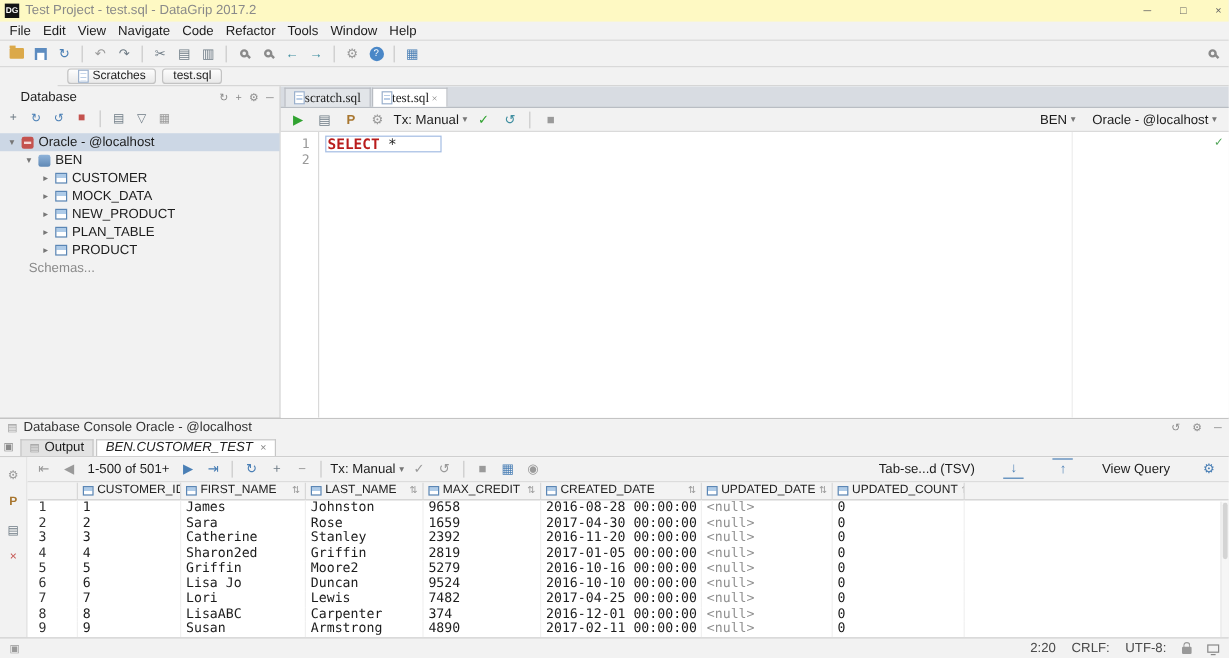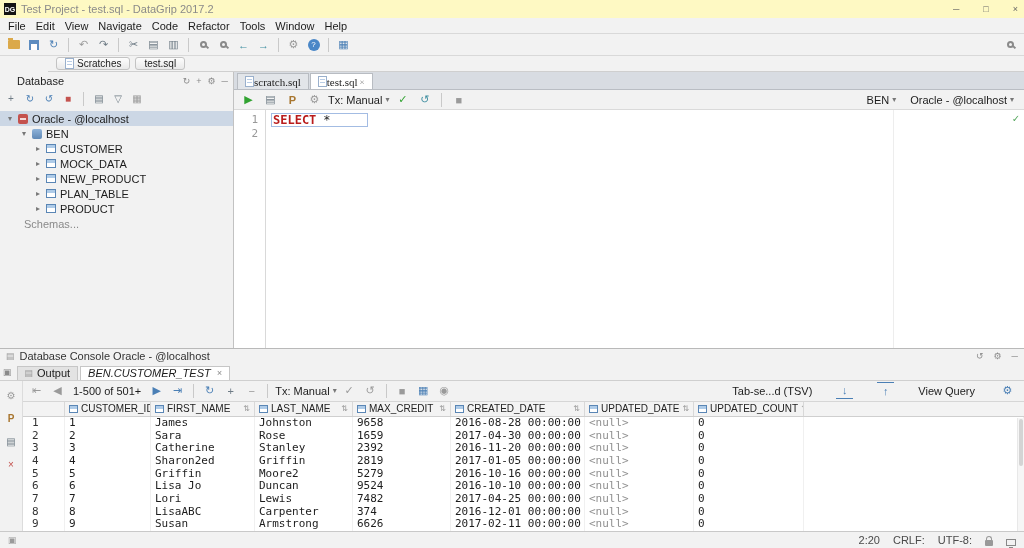--- a/index.html
+++ b/index.html
@@ -113,21 +113,21 @@
   .c1{width:42px;} .c2{width:86px;} .c3{width:104px;} .c4{width:98px;} .c5{width:98px;} .c6{width:134px;} .c7{width:109px;} .c8{width:110px;} .fill{flex:1; border-right:none;}
   .grid-row { display:flex; height:12.7px; line-height:12.6px; }
   .gc { padding:0 4px; border-right:1px solid #f0f0f0; overflow:hidden; white-space:nowrap; }
   .gc.c1 { padding-left:9px; color:#333; }
   .grid-row .c7 { color:#909090; }
   .vscroll { position:absolute; right:0; top:16px; bottom:0; width:7px; background:#f6f6f6; border-left:1px solid #e8e8e8; }
   .vscroll::before { content:""; position:absolute; top:1px; left:1px; right:1px; height:42%; background:#d4d4d4; border-radius:3px; }
 
   
   .statusbar { height:17px; border-top:1px solid #c9c9c9; background:#f2f2f2; display:flex; align-items:center; gap:14px; padding:0 8px; color:#4a4a4a; }
-  .sb-right { margin-left:auto; display:flex; align-items:flex-end; gap:13px; }
+  .sb-right { margin-left:auto; display:flex; align-items:center; gap:13px; }
   .lock-icon { width:8px; height:6px; background:#999; border-radius:1px; position:relative; display:inline-block; margin-top:3px; }
   .lock-icon::before { content:""; position:absolute; top:-4px; left:1px; width:4px; height:4px; border:1px solid #999; border-bottom:none; border-radius:3px 3px 0 0; }
   .monitor-icon { width:10px; height:7px; border:1px solid #888; display:inline-block; position:relative; }
   .monitor-icon::after { content:""; position:absolute; left:2px; right:2px; bottom:-3px; height:1px; background:#888; }
 </style>
 </head>
 <body>
 
 <div class="titlebar">
   <span class="app-logo">DG</span>
@@ -527,21 +527,21 @@
               <div class="gc c7">&lt;null&gt;</div>
               <div class="gc c8">0</div>
               <div class="gc fill"></div>
             </div>
 
             <div class="grid-row">
               <div class="gc c1">9</div>
               <div class="gc c2">9</div>
               <div class="gc c3">Susan</div>
               <div class="gc c4">Armstrong</div>
-              <div class="gc c5">6626</div>
+              <div class="gc c5">4890</div>
               <div class="gc c6">2017-02-11 00:00:00</div>
               <div class="gc c7">&lt;null&gt;</div>
               <div class="gc c8">0</div>
               <div class="gc fill"></div>
             </div>
           </div>
         <div class="vscroll"></div>
       </div>
     </div>
   </div>

